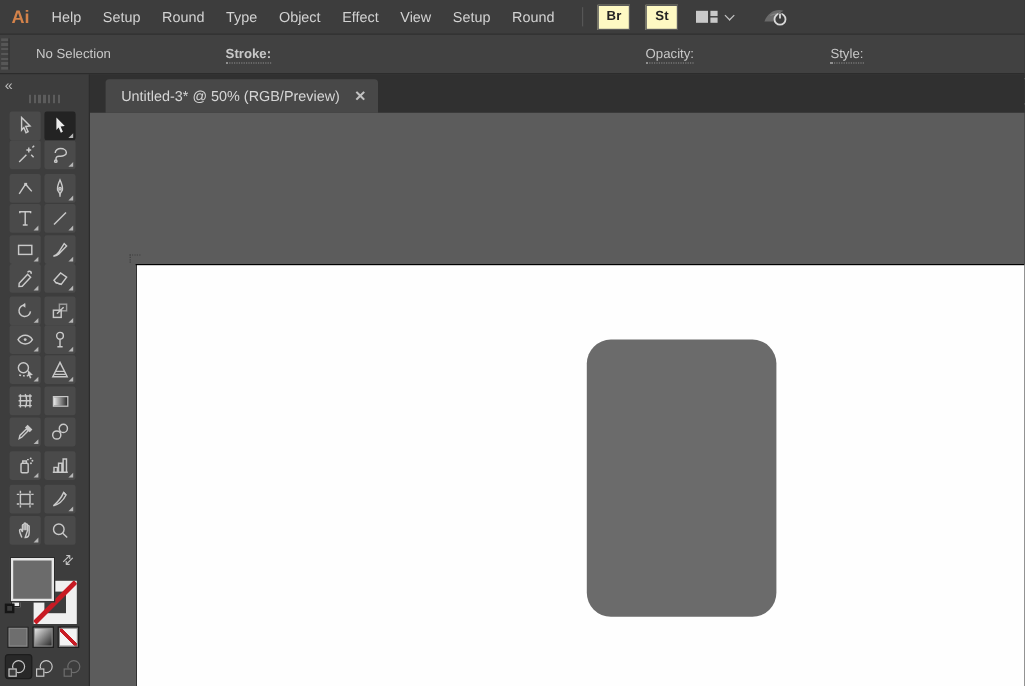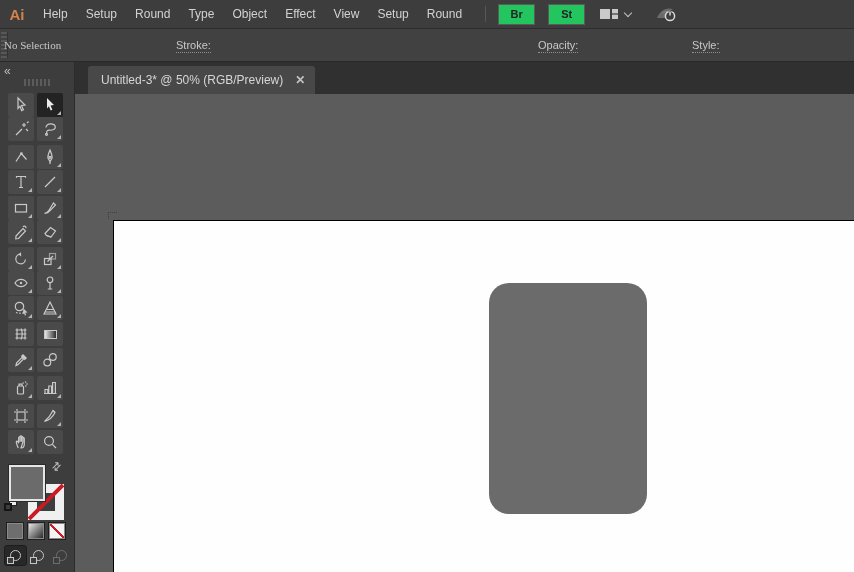--- a/index.html
+++ b/index.html
@@ -4,21 +4,21 @@
 <style>
   html,body{margin:0;padding:0;background:#222;}
   *{box-sizing:border-box;font-family:"Liberation Sans",sans-serif;-webkit-font-smoothing:antialiased;}
   #app{position:relative;width:854px;height:572px;background:#3e3e3e;overflow:hidden;user-select:none;}
 
   
   #menubar{position:absolute;left:0;top:0;width:854px;height:29px;background:#3d3d3d;border-bottom:1px solid #2d2d2d;display:flex;align-items:center;}
   #ai-logo{width:34px;text-align:center;font-weight:bold;font-size:15px;color:#d3824a;}
   .menu-item{color:#d2d2d2;font-size:12px;padding:0 9px;height:29px;line-height:29px;cursor:default;}
   .mb-divider{width:1px;height:16px;background:#565656;margin:0 6px;}
-  .sq-btn{width:37px;height:21px;background:#22c55e;border:1px solid #5a5a5a;color:#242424;font-size:11px;font-weight:bold;display:flex;align-items:center;justify-content:center;margin-left:0;}
+  .sq-btn{width:27px;height:21px;background:#fef9c3;border:1px solid #5a5a5a;color:#242424;font-size:11px;font-weight:bold;display:flex;align-items:center;justify-content:center;margin-left:0;}
   .chev{display:inline-block;width:6px;height:6px;border-right:1.6px solid #c4c4c4;border-bottom:1.6px solid #c4c4c4;transform:rotate(45deg);margin-top:-2px;}
   .chev.dim{border-color:#5d5d5d;}
   .chev.up{transform:rotate(225deg);margin-top:3px;}
   .chev.right{transform:rotate(-45deg);}
 
   
   #controlbar{position:absolute;left:0;top:29px;width:854px;height:33px;background:#414141;border-bottom:1px solid #292929;}
   #cb-grip{position:absolute;left:1px;top:3px;width:7px;height:26px;background:repeating-linear-gradient(to bottom,#575757 0 2px,transparent 2px 4px);border-right:1px solid #333;}
   .cb-label{position:absolute;top:10px;font-size:11px;color:#c8c8c8;}
   .cb-link{border-bottom:1px dotted #8f8f8f;padding-bottom:1px;}
@@ -120,30 +120,30 @@
         <path d="M9 9 C12 7 16 7 18 9" stroke="#9a9a9a" stroke-width="1" fill="none" opacity="0.5"></path>
         <circle cx="17" cy="12" r="4.6" fill="none" stroke="#d8d8d8" stroke-width="1.5"></circle>
         <line x1="17" y1="7" x2="17" y2="12" stroke="#3d3d3d" stroke-width="2.6"></line>
         <line x1="17" y1="7.5" x2="17" y2="11.5" stroke="#d8d8d8" stroke-width="1.5"></line>
       </svg>
     </span>
   </div>
 
   <div id="controlbar">
     <div id="cb-grip"></div>
-    <div class="cb-label" style="left:4px;font-family:Liberation Serif, serif;">No Selection</div>
+    <div class="cb-label" style="left:30px;">No Selection</div>
 
     <div class="swatch" style="left:93px;background:#6b6b6b;">
         <div class="inner"></div>
       </div>
     <span class="cb-chev chev" style="left:119px;"></span>
     <div class="swatch none-slash" style="left:137px;"></div>
     <span class="cb-chev chev" style="left:163px;"></span>
 
-    <div class="cb-label cb-link" style="left:176px;">Stroke:</div>
+    <div class="cb-label cb-link" style="left:188px;font-weight:bold;">Stroke:</div>
     <div class="field" id="stepper">
       <span class="chev up"></span>
       <span class="chev"></span>
     </div>
     <div class="field" style="left:244px;width:58px;"></div>
     <span class="cb-chev chev" style="left:288px;"></span>
 
     <div class="field" id="brush-profile">
         <div class="pill"></div>
       </div>

